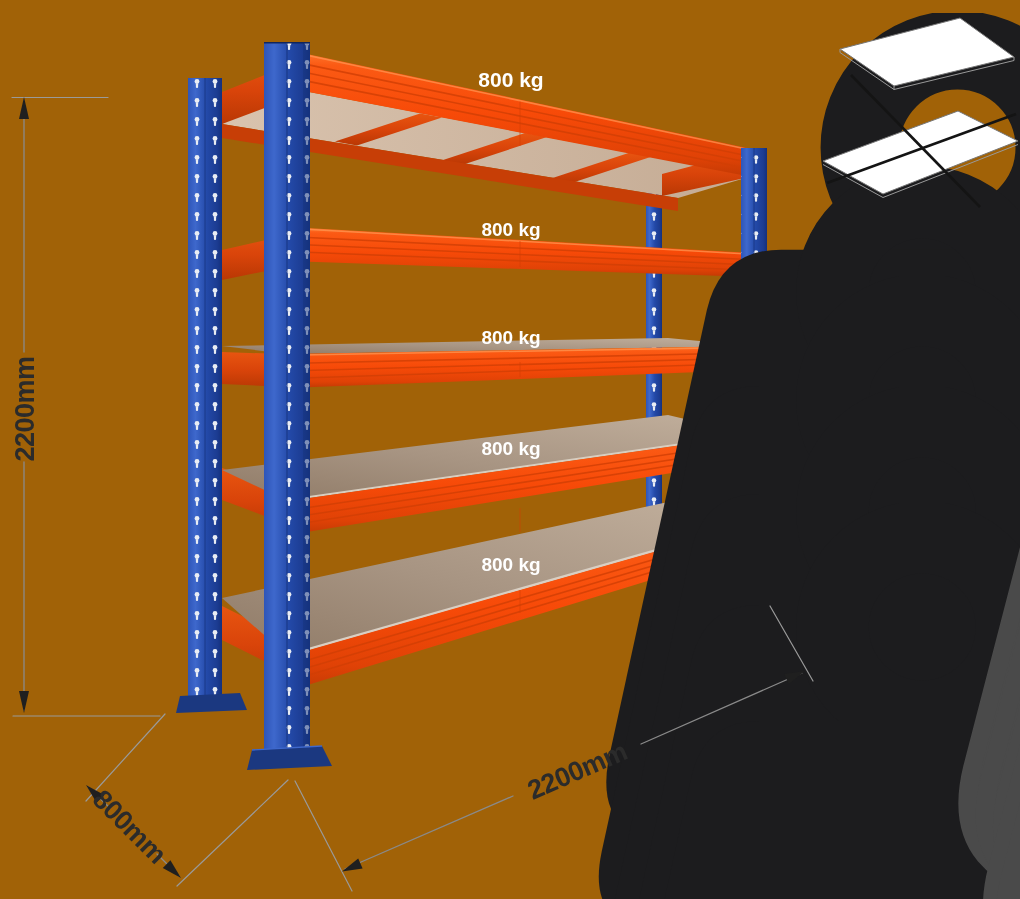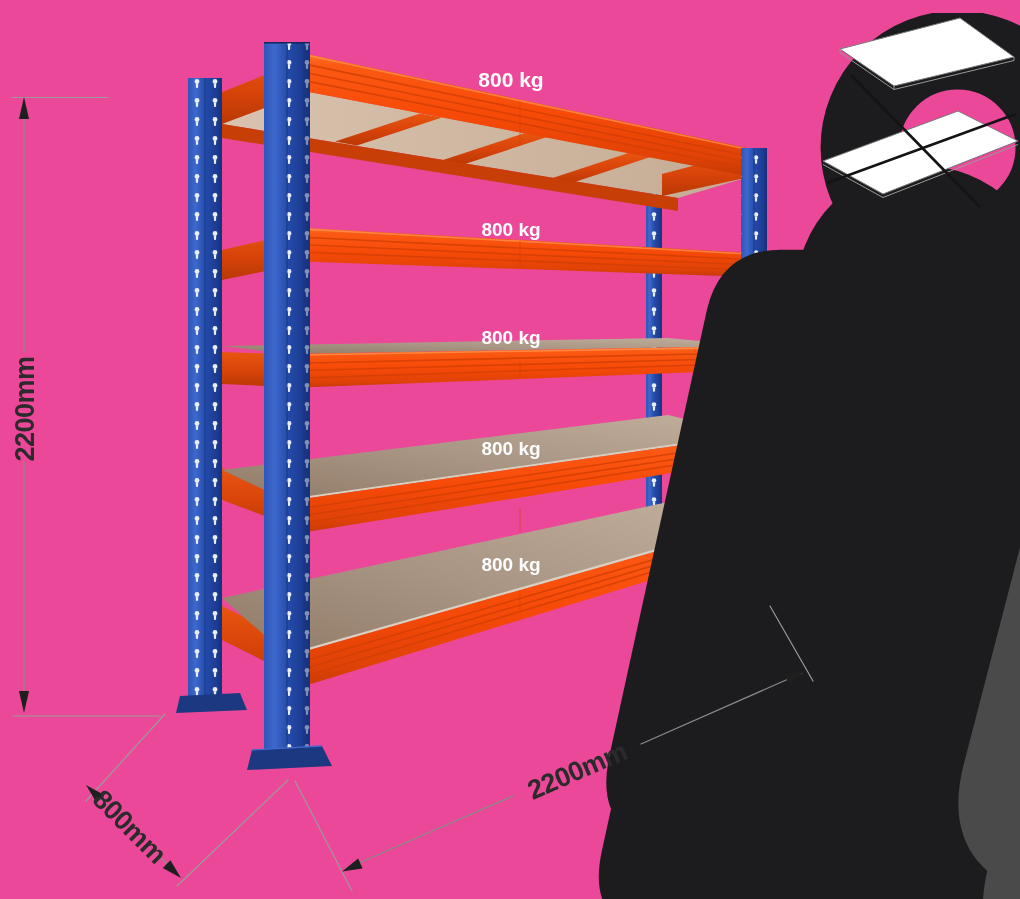--- a/index.html
+++ b/index.html
@@ -1,19 +1,19 @@
 <!DOCTYPE html>
 <html><head>
 <meta charset="utf-8">
 <style>
   html,body{margin:0;padding:0;background:#ffffff;}
   .stage{
     position:relative;
     width:1020px;height:899px;
-    background:#ec4899;
+    background:#a16207;
     font-family:"Liberation Sans","DejaVu Sans",sans-serif;
     overflow:hidden;
   }
   svg{display:block}
   .dim-text{
     font-family:"Liberation Sans","DejaVu Sans",sans-serif;
     font-weight:bold;
     font-size:27px;
     fill:#2b2b2b;
     letter-spacing:-0.5px;

